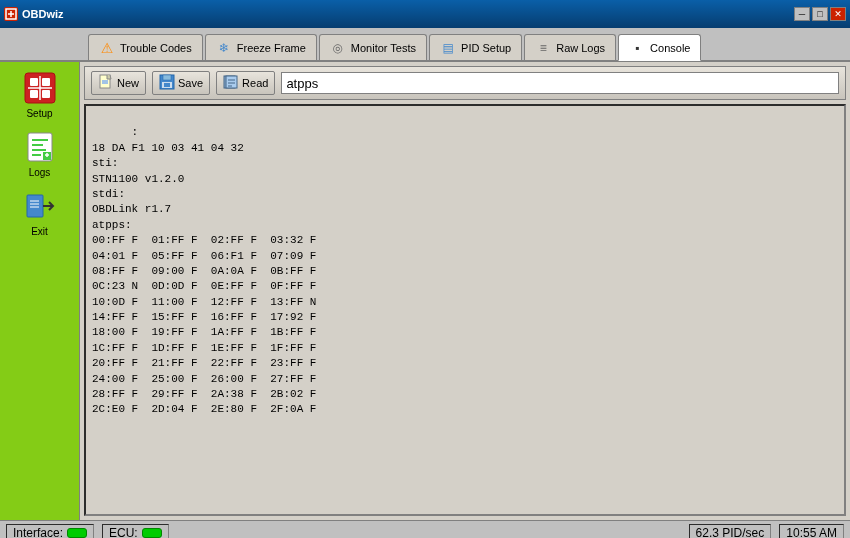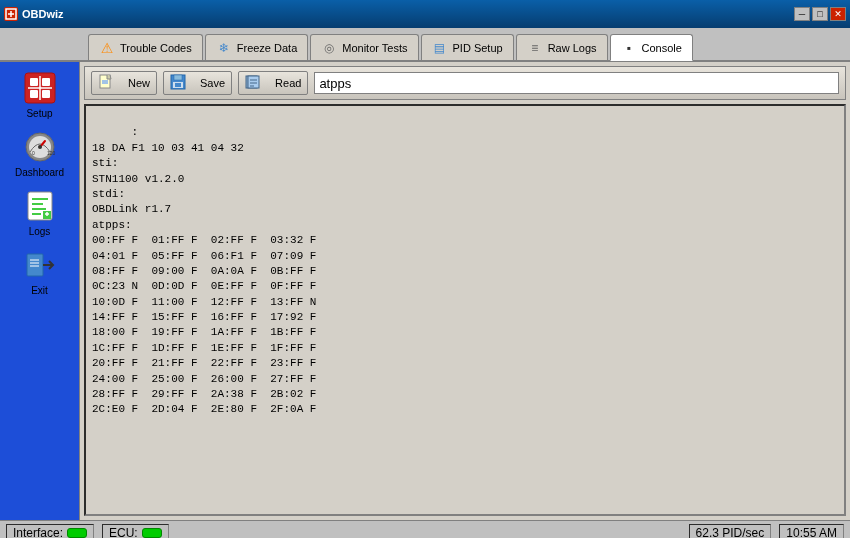--- a/index.html
+++ b/index.html
@@ -108,21 +108,21 @@
 
     
     .main-layout {
       display: flex;
       height: calc(538px - 22px - 34px - 24px);
     }
 
     
     .sidebar {
       width: 80px;
-      background: #1d4ed8;
+      background: #84cc16;
       border-right: 1px solid #808080;
       display: flex;
       flex-direction: column;
       align-items: center;
       padding: 4px 0;
       gap: 2px;
     }
     .sidebar-item {
       width: 70px;
       display: flex;
@@ -160,21 +160,21 @@
       display: flex;
       align-items: center;
       padding: 3px 6px;
       gap: 6px;
       margin-bottom: 4px;
       height: 34px;
     }
     .toolbar-btn {
       display: flex;
       align-items: center;
-      gap: 14px;
+      gap: 3px;
       padding: 2px 6px;
       background: linear-gradient(to bottom, #e8e4dc, #c8c4bc);
       border: 1px solid #808080;
       cursor: pointer;
       font-family: Arial, sans-serif;
       font-size: 11px;
       height: 24px;
       border-radius: 2px;
     }
     .toolbar-input {
@@ -262,21 +262,21 @@
   </div>
 </div>
 
 <div class="tab-bar">
   <div class="tab">
     <span class="tab-icon warning-icon">⚠</span>
     <span>Trouble Codes</span>
   </div>
   <div class="tab">
     <span class="tab-icon freeze-icon">❄</span>
-    <span>Freeze Data</span>
+    <span>Freeze Frame</span>
   </div>
   <div class="tab">
     <span class="tab-icon monitor-icon">◎</span>
     <span>Monitor Tests</span>
   </div>
   <div class="tab">
     <span class="tab-icon pid-icon">▤</span>
     <span>PID Setup</span>
   </div>
   <div class="tab">
@@ -301,34 +301,20 @@
           <rect x="7" y="19" width="8" height="8" fill="white" rx="1"></rect>
           <rect x="19" y="19" width="8" height="8" fill="white" rx="1"></rect>
           <line x1="5" y1="17" x2="29" y2="17" stroke="white" stroke-width="1.5"></line>
           <line x1="17" y1="5" x2="17" y2="29" stroke="white" stroke-width="1.5"></line>
         </svg>
       </div>
       <span>Setup</span>
     </div>
 
 
-    <div class="sidebar-item">
-      <div class="sidebar-icon">
-        <svg width="34" height="34" viewBox="0 0 34 34">
-          <circle cx="17" cy="17" r="14" fill="#888888" stroke="#666666" stroke-width="1"></circle>
-          <circle cx="17" cy="17" r="11" fill="#dddddd"></circle>
-          <path d="M7 22 Q17 6 27 22" fill="none" stroke="#666666" stroke-width="1"></path>
-          <line x1="17" y1="17" x2="22" y2="11" stroke="#cc0000" stroke-width="2" stroke-linecap="round"></line>
-          <circle cx="17" cy="17" r="2" fill="#333333"></circle>
-          <text x="9" y="25" font-size="5" fill="#333333">0</text>
-          <text x="24" y="25" font-size="5" fill="#333333">120</text>
-        </svg>
-      </div>
-      <span>Dashboard</span>
-    </div>
 
     <div class="sidebar-item">
       <div class="sidebar-icon">
         <svg width="34" height="34" viewBox="0 0 34 34">
           <rect x="5" y="3" width="24" height="28" rx="2" fill="white" stroke="#888888" stroke-width="1"></rect>
           <line x1="9" y1="10" x2="25" y2="10" stroke="#44cc44" stroke-width="2"></line>
           <line x1="9" y1="15" x2="20" y2="15" stroke="#44cc44" stroke-width="2"></line>
           <line x1="9" y1="20" x2="23" y2="20" stroke="#44cc44" stroke-width="2"></line>
           <line x1="9" y1="25" x2="18" y2="25" stroke="#44cc44" stroke-width="2"></line>
           <path d="M20 22 L28 22 L28 30 L20 30 Z" fill="#44cc44"></path>

